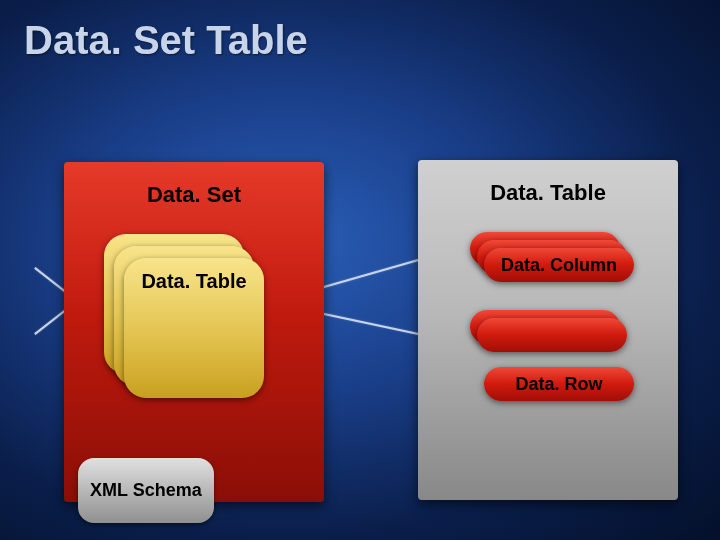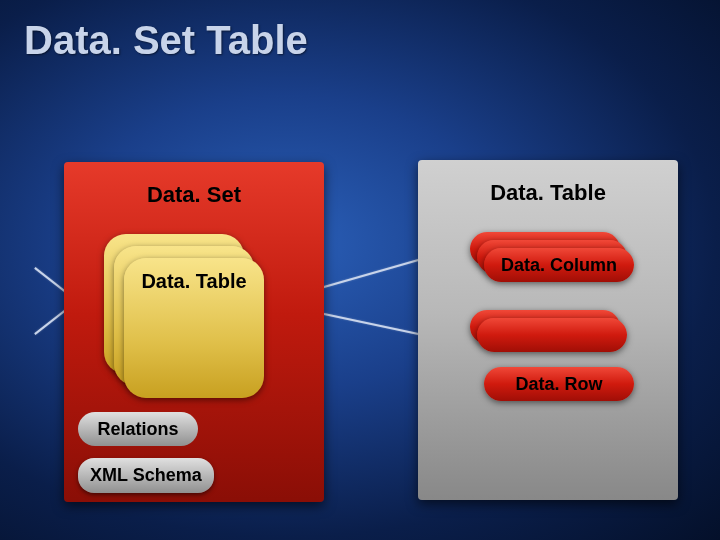--- a/index.html
+++ b/index.html
@@ -93,21 +93,21 @@
     font-size: 20px;
     font-weight: bold;
     color: #000;
   }
   .xml-label {
     position: absolute;
     font-size: 18px;
     font-weight: bold;
     color: #000;
     background: linear-gradient(to bottom, #e0e0e0 0%, #b8b8b8 50%, #909090 100%);
-    padding: 7px 12px;
+    padding: 22px 12px;
     border-radius: 16px;
     box-shadow: 0 2px 4px rgba(0,0,0,0.5);
   }
   .constraints-label {
     position: absolute;
     font-size: 20px;
     font-weight: bold;
     color: #c01a0e;
   }
   .connector {
@@ -131,23 +131,20 @@
   <div class="panel-title">Data. Set</div>
 
   <div class="stack" style="left:40px; top:72px;">
     <div class="card card-yellow" style="left:0px; top:0px;"></div>
     <div class="card card-yellow" style="left:10px; top:12px;"></div>
     <div class="card card-yellow" style="left:20px; top:24px;">
       <div class="card-label">Data. Table</div>
     </div>
   </div>
 
-  <div class="card-gray-pill" style="position:absolute; left:14px; top:250px; width:120px;">
-    <span>Relations</span>
-  </div>
 
   <div class="xml-label" style="left:14px; top:296px;">
     <span>XML Schema</span>
   </div>
 </div>
 
 <div class="panel panel-gray">
   <div class="panel-title">Data. Table</div>
 
   <div class="stack" style="left:52px; top:72px;">

